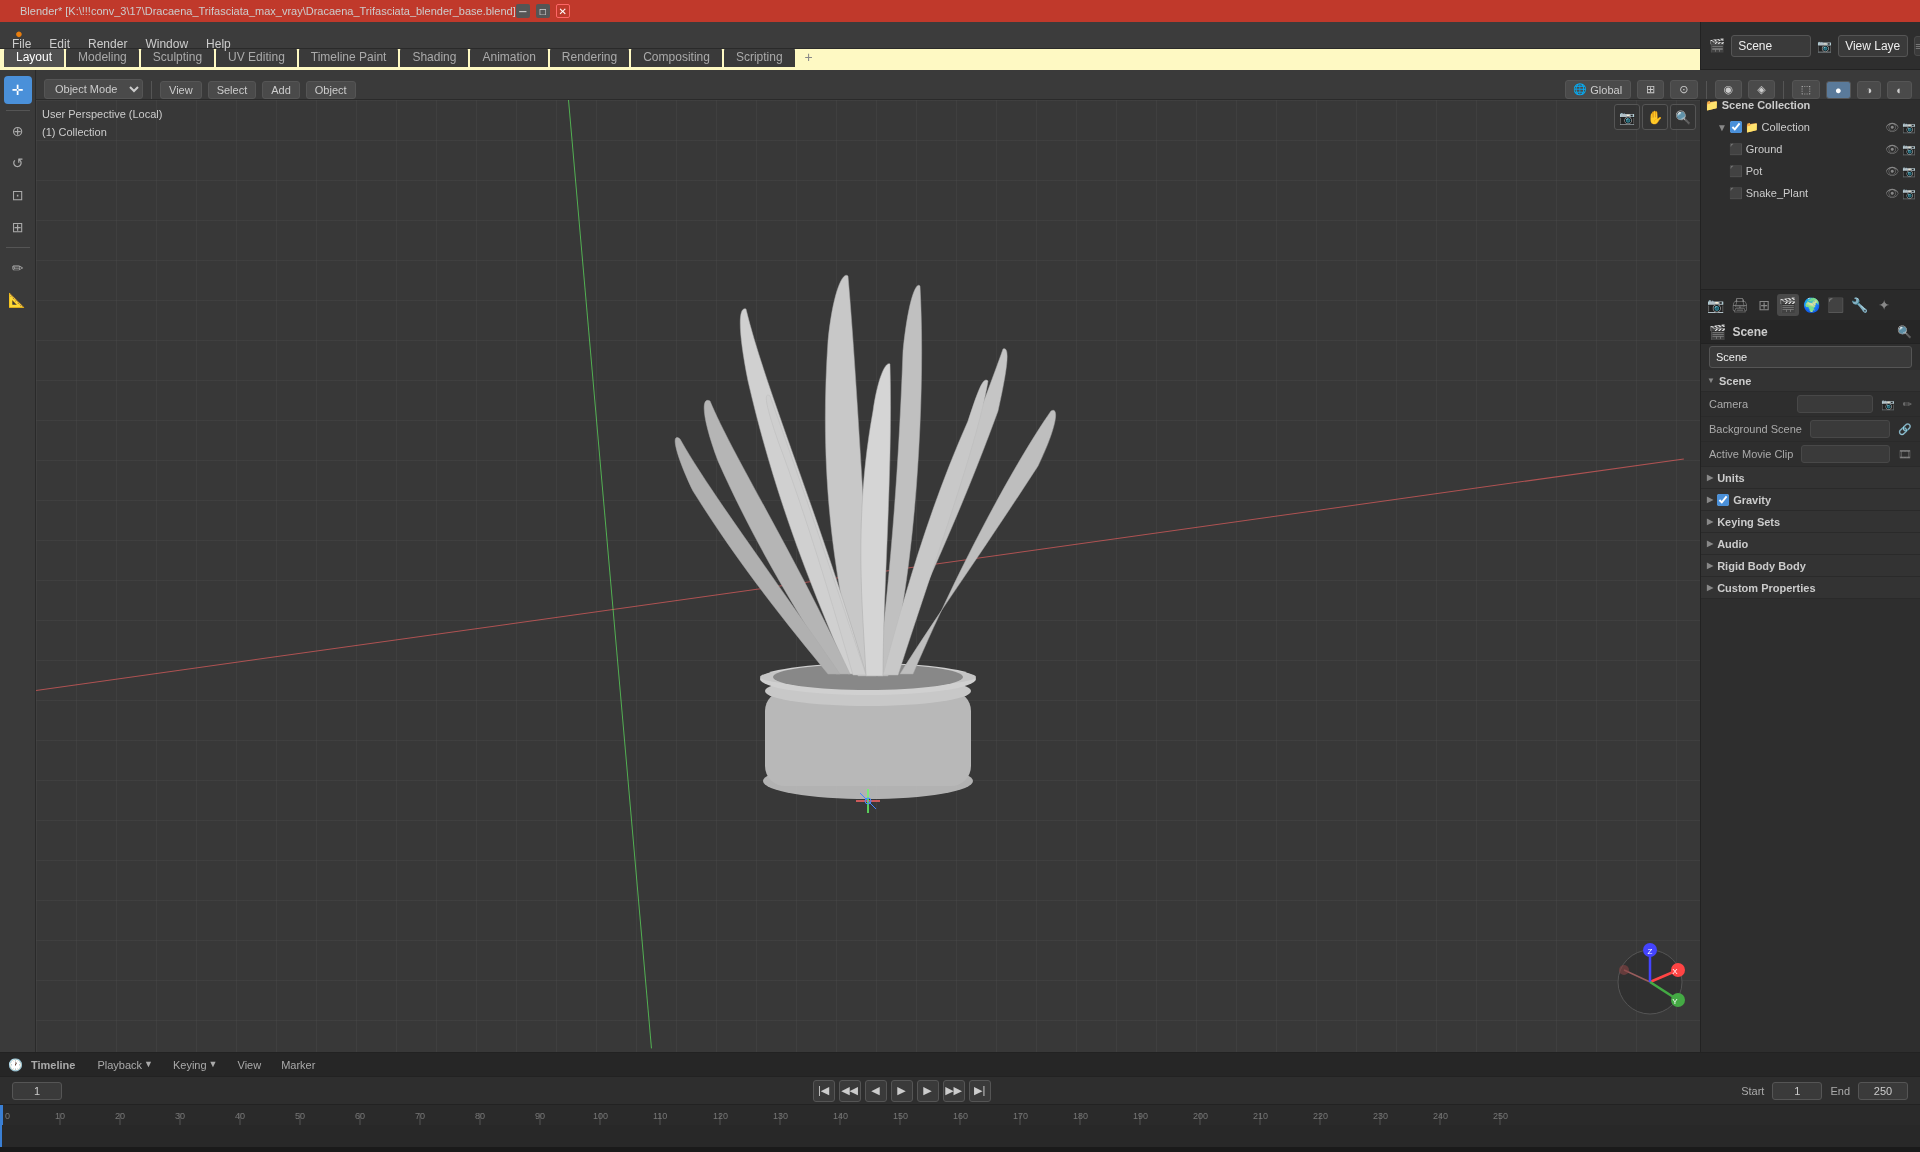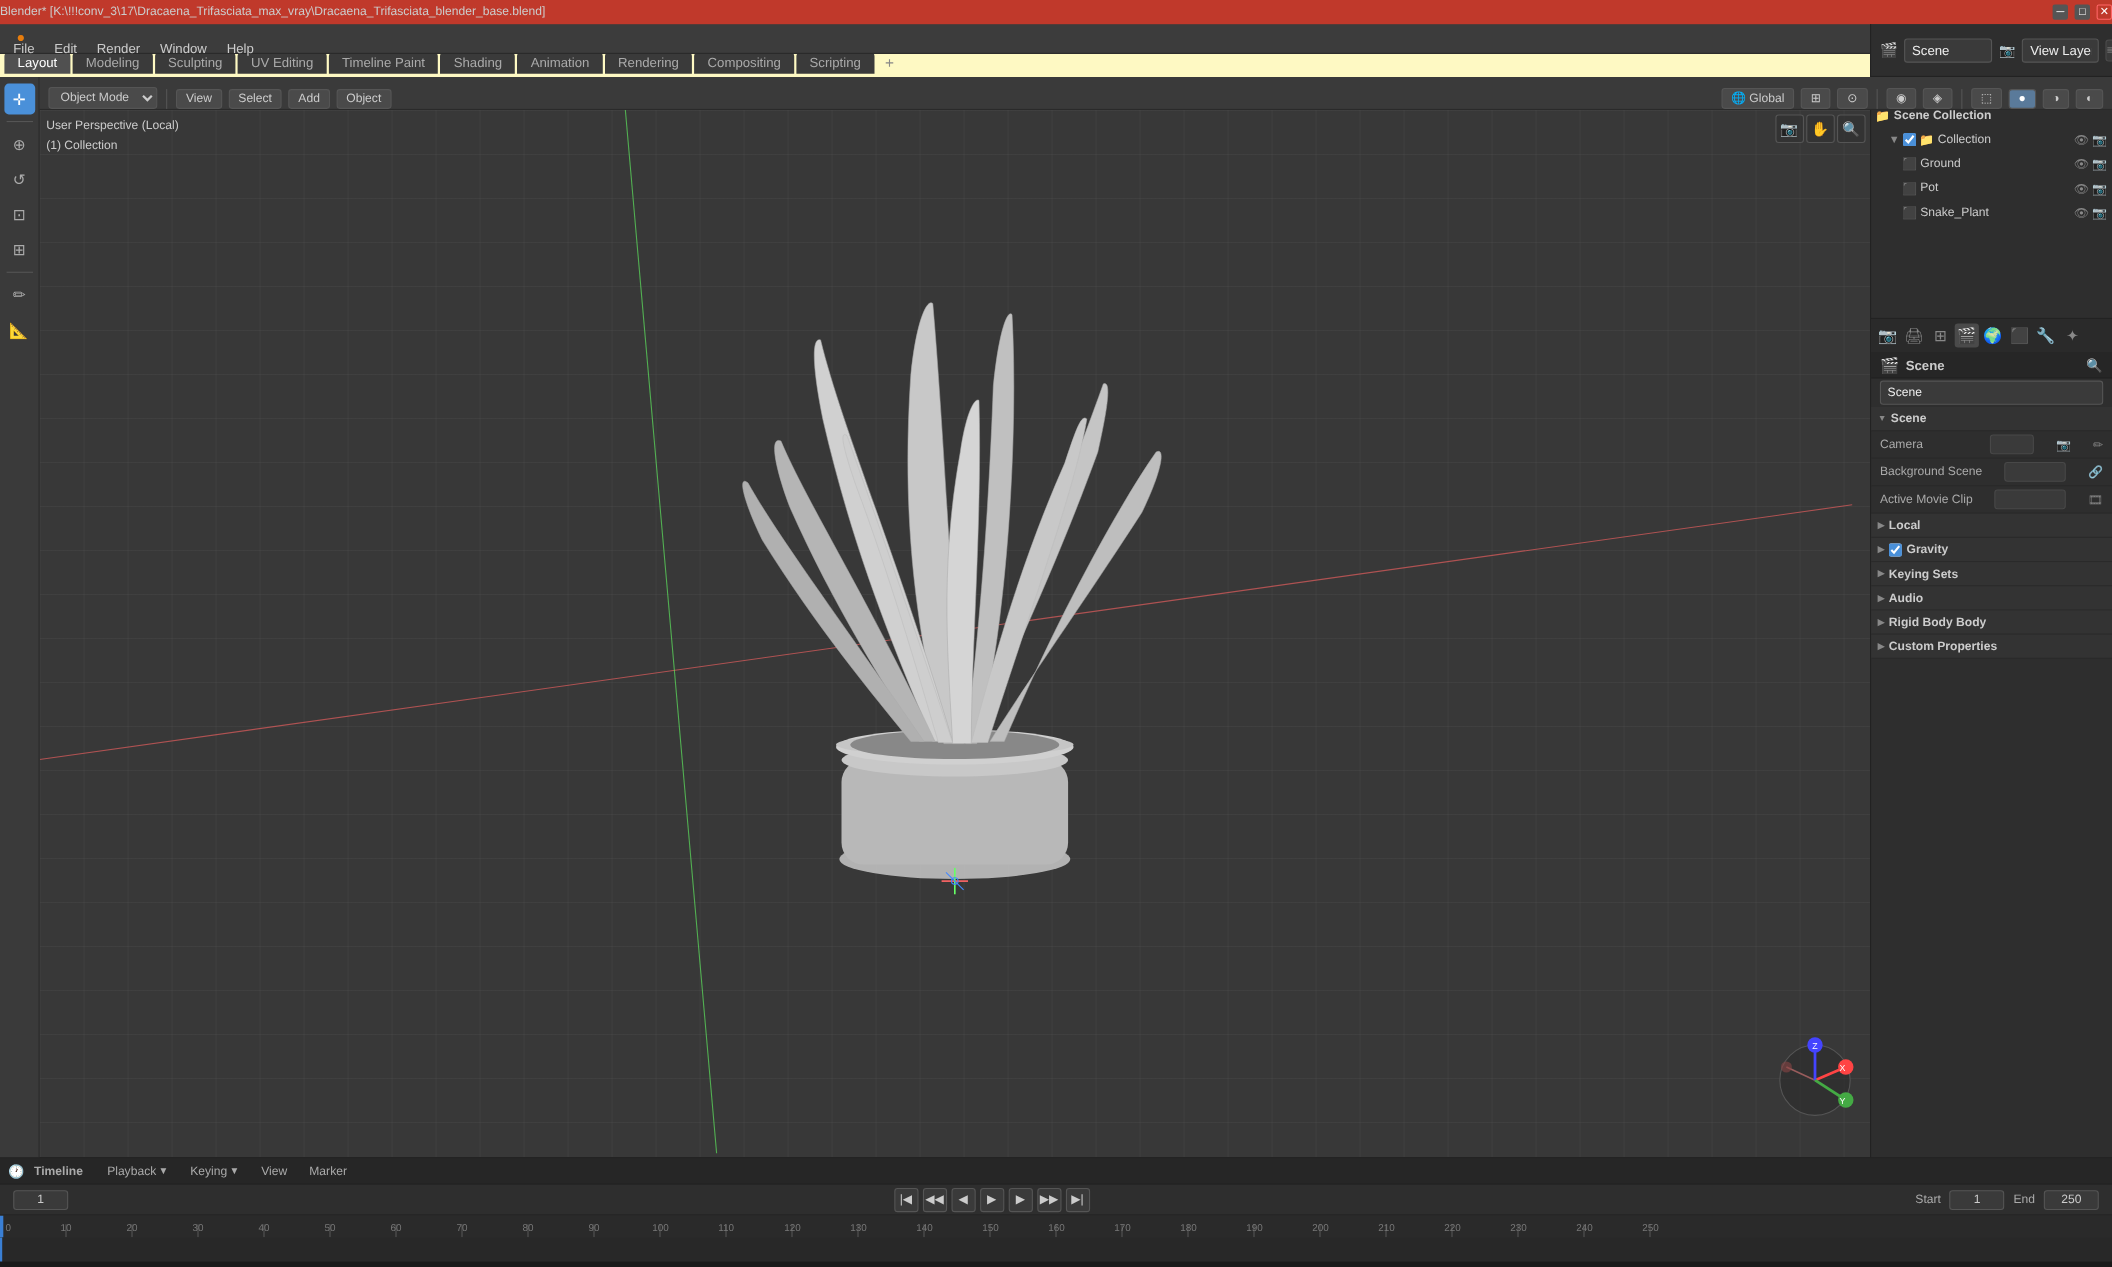--- a/index.html
+++ b/index.html
@@ -13,22 +13,22 @@
       overflow: hidden;
       position: relative;
     }
 
     
     #titlebar {
       height: 22px;
       background: #c0392b;
       display: flex;
       align-items: center;
-      justify-content: space-between;
-      padding: 0 0;
+      justify-content: flex-start;
+      padding: 0 20px;
       position: absolute;
       top: 0; left: 0; right: 0;
       z-index: 100;
     }
     #titlebar-controls {
       display: flex;
       gap: 6px;
     }
     .title-btn {
       width: 14px; height: 14px;
@@ -298,21 +298,21 @@
       display: flex;
       align-items: center;
       padding: 0 6px;
       gap: 4px;
       border-bottom: 1px solid #222;
     }
     .props-row {
       display: flex;
       align-items: center;
       padding: 3px 8px;
-      gap: 20px;
+      gap: 8px;
       min-height: 24px;
       border-bottom: 1px solid #2a2a2a;
       justify-content: space-between;
     }
     .props-label {
       color: #aaa;
       font-size: 11px;
       min-width: 80px;
     }
     .props-value {
@@ -801,21 +801,21 @@
     <span style="font-size:11px; color:#888; cursor:pointer;">🔗</span>
   </div>
   <div class="props-row">
     <span class="props-label">Active Movie Clip</span>
     <div class="props-value" style="cursor:pointer;"></div>
     <span style="font-size:11px; color:#888; cursor:pointer;">🎞</span>
   </div>
 
   <div class="props-section-header">
     <span class="triangle">▶</span>
-    <span>Local</span>
+    <span>Units</span>
   </div>
 
   <div class="props-section-header">
     <span class="triangle">▶</span>
     <input type="checkbox" class="checkbox-input" checked="" style="">
     <span>Gravity</span>
   </div>
 
   <div class="props-section-header">
     <span class="triangle">▶</span>

